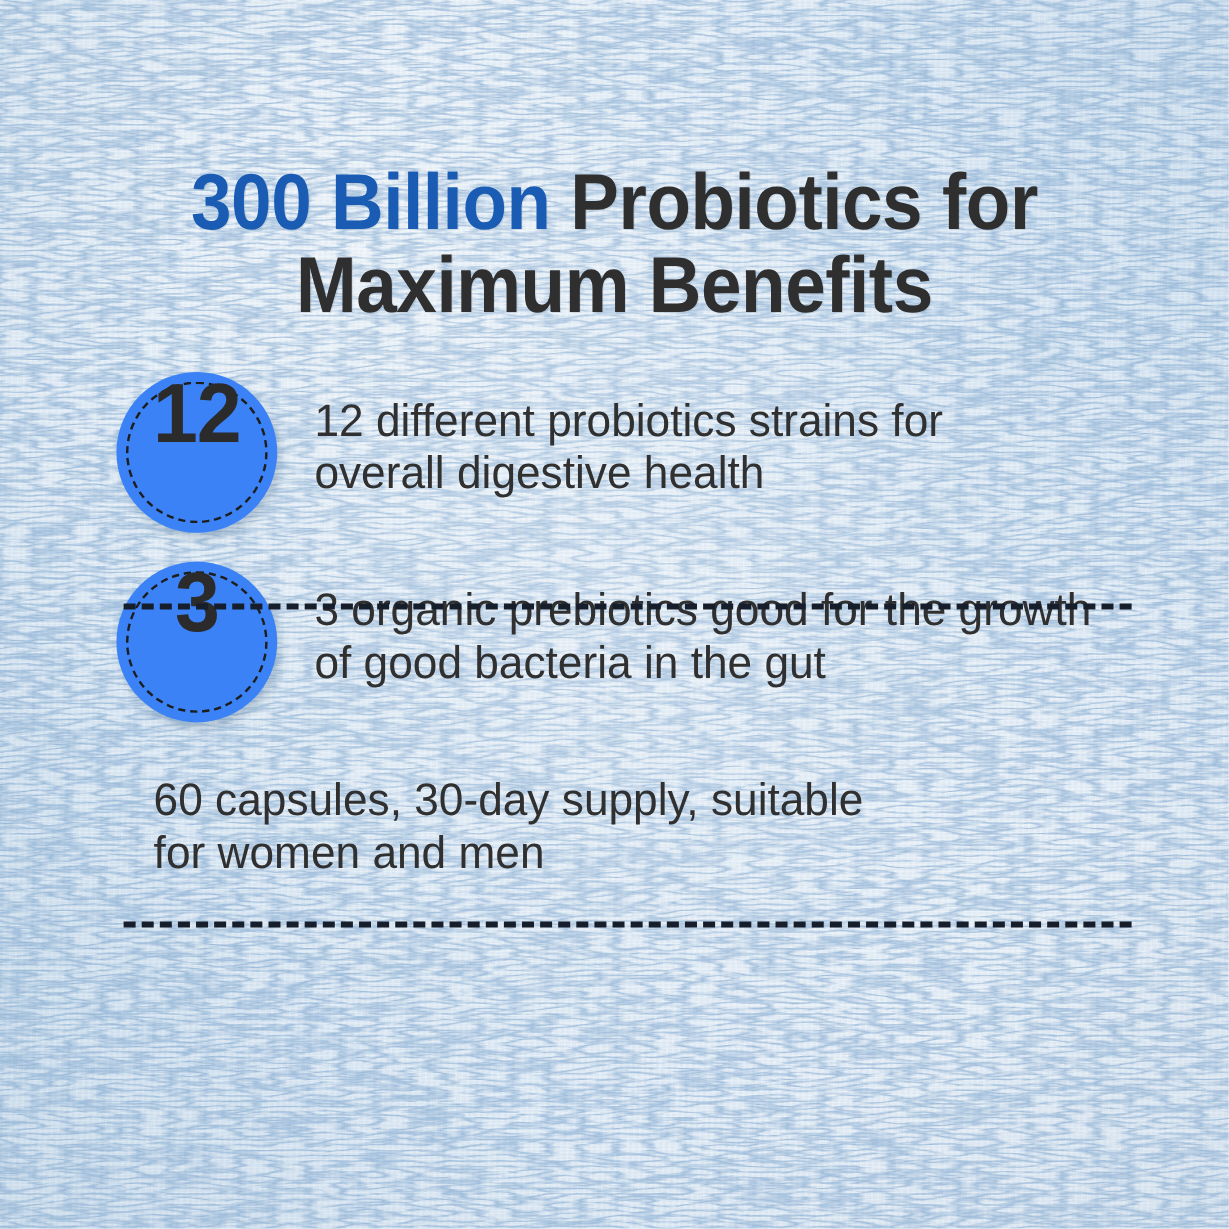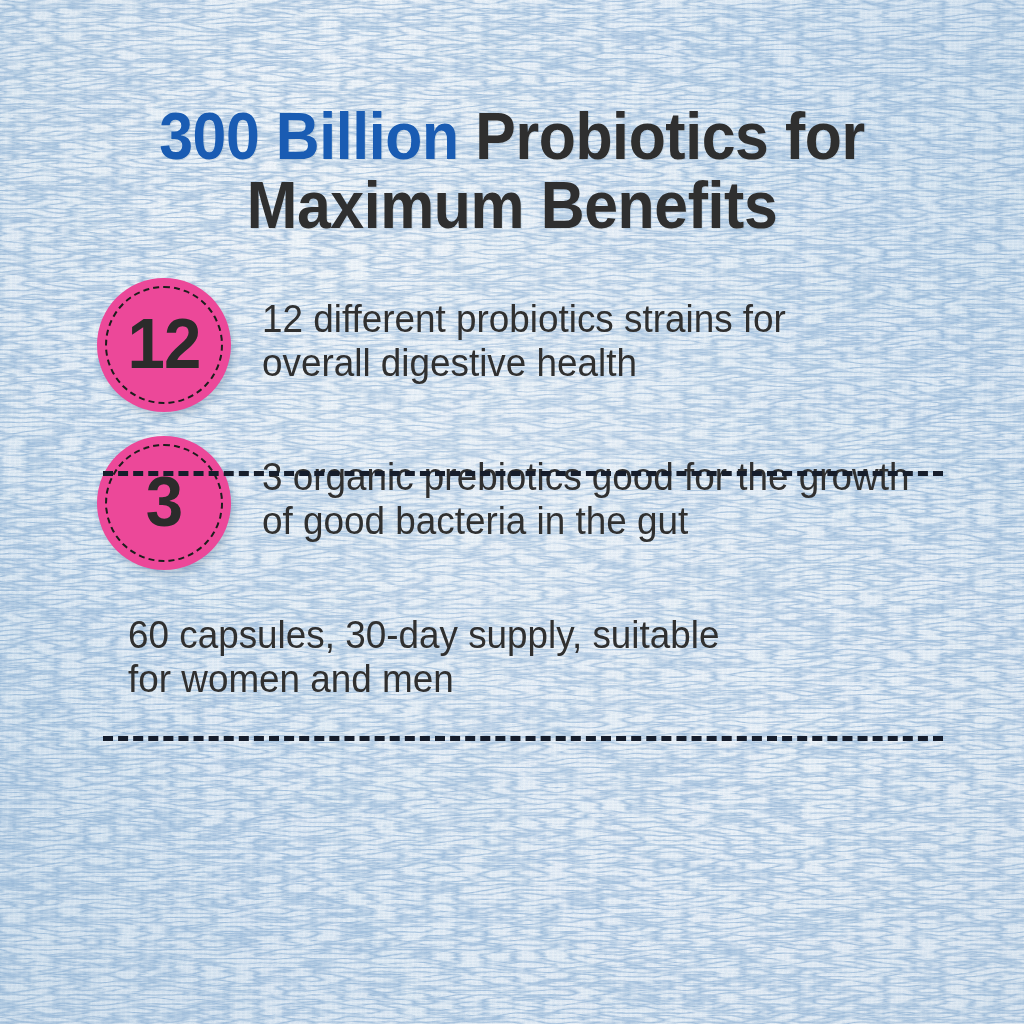--- a/index.html
+++ b/index.html
@@ -56,20 +56,21 @@
   .tex-vignette {
     position: absolute;
     inset: 0;
     background: radial-gradient(ellipse at 50% 45%, rgba(255,255,255,0.18) 0%, rgba(255,255,255,0) 58%, rgba(150,180,205,0.16) 100%);
     pointer-events: none;
   }
 
   .content {
     position: absolute;
     inset: 0;
+    margin-top: 32px;
   }
 
   
   .headline {
     position: absolute;
     left: 0;
     right: 0;
     top: 58px;
     text-align: center;
     font-family: "Liberation Sans Narrow", "Liberation Sans", sans-serif;
@@ -100,24 +101,24 @@
     padding-right: 50px;
     height: 158px;
   }
 
   .badge {
     position: relative;
     flex: 0 0 auto;
     width: 134px;
     height: 134px;
     border-radius: 50%;
-    background: #ec4899;
+    background: #3b82f6;
     box-shadow: 3px 5px 7px rgba(90,120,150,0.33);
     display: flex;
-    align-items: center;
+    align-items: flex-start;
     justify-content: center;
     margin-top: 2px;
   }
   .badge-dashring {
     position: absolute;
     left: 8px;
     top: 8px;
     right: 8px;
     bottom: 8px;
     border-radius: 50%;

